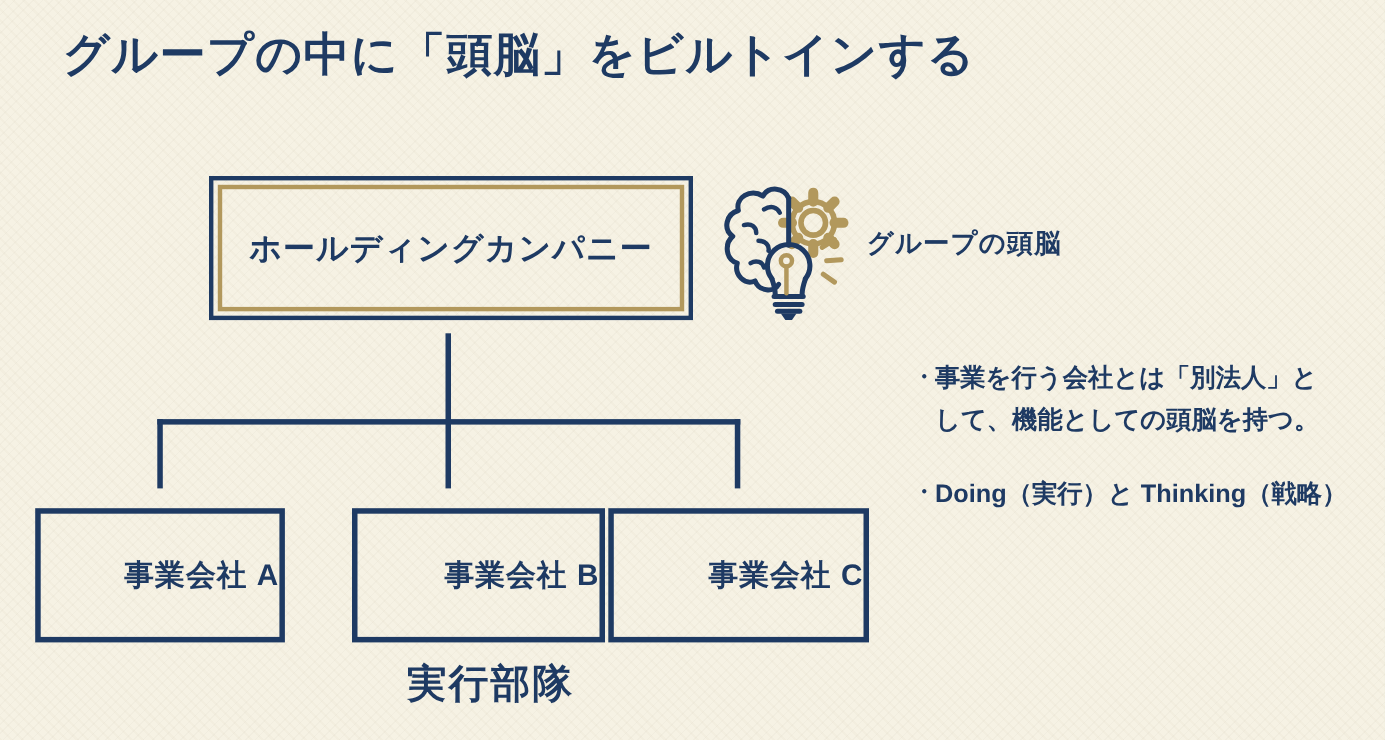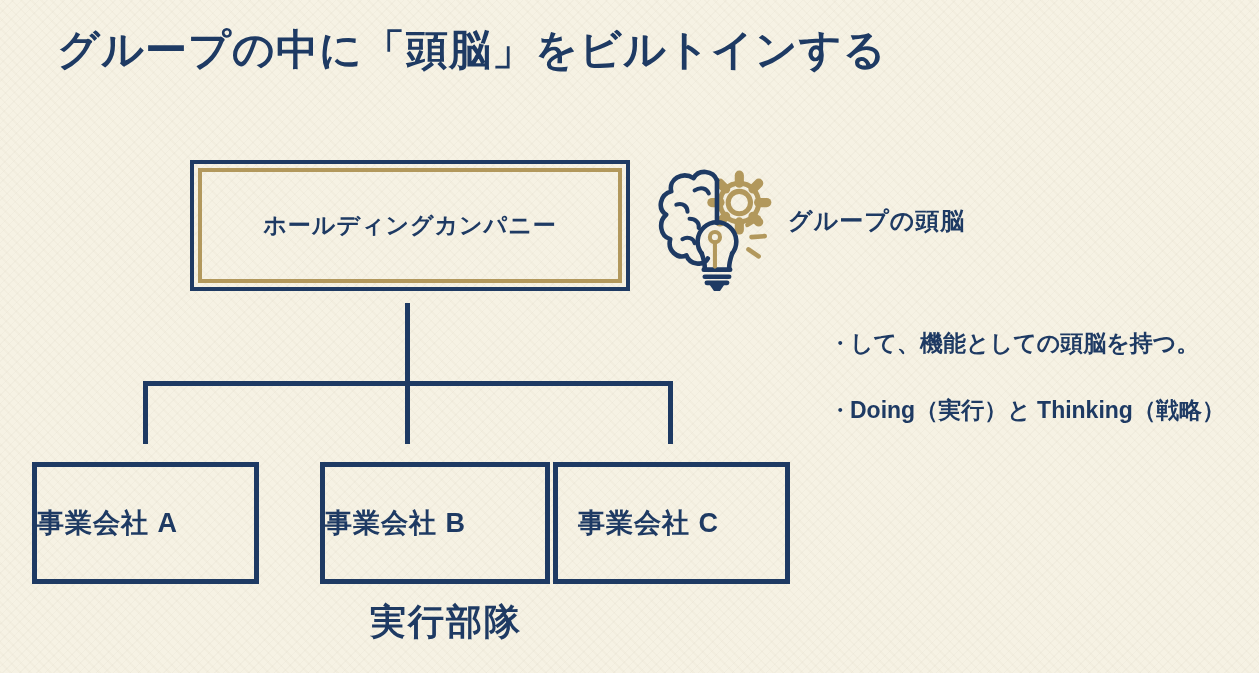--- a/index.html
+++ b/index.html
@@ -45,39 +45,39 @@
     border:4px solid var(--navy);
     padding:4px;
     background:transparent;
   }
   .holding-box-inner{
     width:100%; height:100%;
     border:4px solid var(--gold);
     display:flex; align-items:center; justify-content:center;
   }
   .holding-label{
-    font-size:23px;
+    font-size:29px;
     font-weight:bold;
     letter-spacing:1px;
     color:var(--navy);
     white-space:nowrap;
   }
 
   
   .line{background:var(--navy);}
   .line-v-center{left:405px; top:303px; width:5px; height:141px;}
   .line-h{left:143px; top:381px; width:530px; height:5px;}
   .line-v-left{left:143px; top:381px; width:5px; height:63px;}
   .line-v-right{left:668px; top:381px; width:5px; height:63px;}
 
   
   .sub-box{
     top:462px; height:122px;
     border:5px solid var(--navy);
-    display:flex; align-items:center; justify-content:flex-start;
+    display:flex; align-items:center; justify-content:flex-end;
     background:transparent;
   }
   .sub-box-a{left:32px;  width:227px;}
   .sub-box-b{left:292px; width:230px;margin-left:28px;}
   .sub-box-c{left:553px; width:237px;padding-left:20px;}
   .sub-label{
     font-size:27px;
     font-weight:bold;
     letter-spacing:1px;
     color:var(--navy);
@@ -206,20 +206,21 @@
   <div class="abs sub-box sub-box-c">
     <span class="sub-label">事業会社 C</span>
   </div>
 
   <div class="abs execution-caption">実行部隊</div>
 
   <div class="abs notes">
     <div class="bullet">
       <span class="bullet-marker">・</span>
       <span class="bullet-lines">
+        <span class="bullet-line" style="display:block">事業を行う会社とは「別法人」と</span>
         <span class="bullet-line" style="display:block">して、機能としての頭脳を持つ。</span>
       </span>
     </div>
     <div class="bullet">
       <span class="bullet-marker">・</span>
       <span class="bullet-lines">
         <span class="bullet-line" style="display:block">Doing（実行）と Thinking（戦略）</span>
       </span>
     </div>
   </div>

